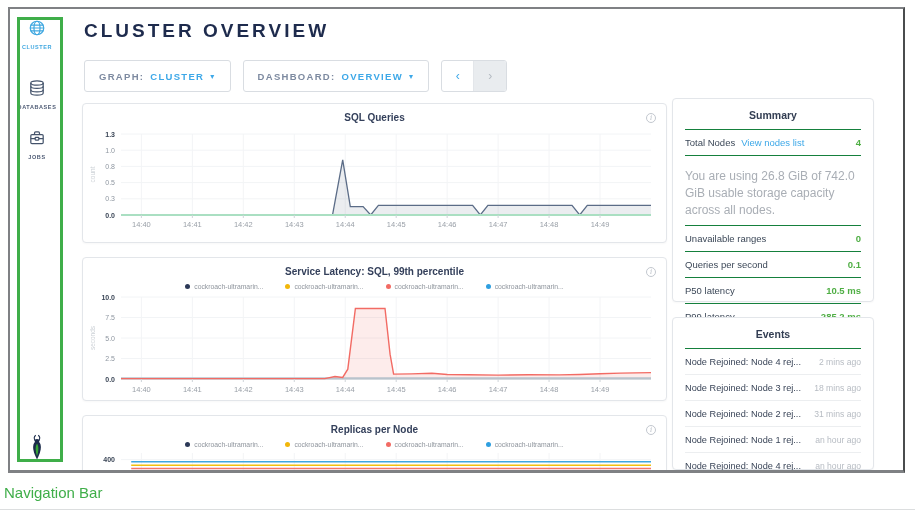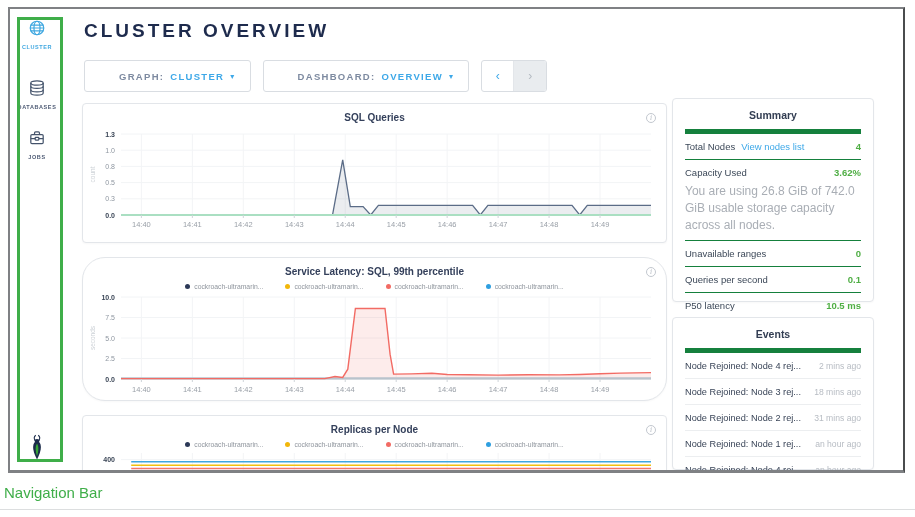--- a/index.html
+++ b/index.html
@@ -25,38 +25,38 @@
 
   
   .main { position:absolute; left:54px; top:0; right:0; bottom:0; background:#fff; }
   .page-title { position:absolute; left:20px; top:11px; font-size:19px; font-weight:bold;
     letter-spacing:3px; color:#1e2b4d; }
 
   .controls { position:absolute; left:20px; top:51px; display:flex; gap:12px; }
   .dd { height:32px; background:#fff; border:1px solid #d9dde2; border-radius:3px;
     display:flex; align-items:center; padding:0 14px; gap:6px; cursor:pointer;
     font-size:9.5px; font-weight:bold; letter-spacing:1.3px; }
-  .dd .dd-label { color:#7d8aa0;margin-left:20px; }
+  .dd .dd-label { color:#7d8aa0; }
   .dd .dd-value { color:#3da8e8; }
   .dd .caret { color:#3da8e8; font-size:8px; }
   .timegrp { height:32px; display:flex; border:1px solid #d9dde2; border-radius:3px;
     overflow:hidden; background:#fff; }
   .timegrp .tbtn { width:32px; display:flex; align-items:center; justify-content:center;
     font-size:12px; color:#3da8e8; cursor:pointer; }
   .timegrp .tbtn.prev { border-right:1px solid #e3e6ea; }
   .timegrp .tlabel { width:104px; display:flex; align-items:center; justify-content:center;
     font-size:9.5px; font-weight:bold; letter-spacing:1.3px; color:#3da8e8; }
   .timegrp .tbtn.next { background:#e9ecef; color:#b3bac1; cursor:default; }
 
   
   .charts-col { position:absolute; left:18px; top:94px; width:585px; }
   .card { position:relative; background:#fff; border:1px solid #e3e6ea; border-radius:4px;
     box-shadow:0 1px 2px rgba(0,0,0,0.03); }
   .chart-card-1 { position:absolute; left:0; top:0;   width:585px; height:140px; }
-  .chart-card-2 { position:absolute; left:0; top:154px; width:585px; height:144px;border-radius:23px; }
+  .chart-card-2 { position:absolute; left:0; top:154px; width:585px; height:144px; }
   .chart-card-3 { position:absolute; left:0; top:312px; width:585px; height:100px; }
   .chart-title { text-align:center; padding-top:8px; font-size:10px; font-weight:bold;
     color:#34405b; }
   .info-i { position:absolute; right:10px; top:9px; width:10px; height:10px;
     border:1px solid #c3c8cf; border-radius:50%; font-size:7px; line-height:8px;
     text-align:center; color:#b6bcc4; font-family:"DejaVu Serif",serif; font-style:italic;
     cursor:pointer; }
   .legend { display:flex; justify-content:center; gap:22px; margin-top:4px; height:10px; }
   .leg-item { display:flex; align-items:center; gap:4px; font-size:6.8px; color:#8f959d; }
   .leg-dot { width:5px; height:5px; border-radius:50%; }
@@ -66,21 +66,21 @@
   .chart-card-3 svg.plot { margin-top:2px; }
   svg.plot text { font-family:"Liberation Sans","DejaVu Sans",sans-serif; }
 
   
   .right-col { position:absolute; left:608px; top:89px; width:202px; }
   .panel { background:#fff; border:1px solid #e3e6ea; border-radius:4px;
     box-shadow:0 1px 2px rgba(0,0,0,0.03); padding:0 12px; }
   .panel-summary { position:absolute; left:0; top:0; width:202px; height:204px; }
   .panel-events  { position:absolute; left:0; top:219px; width:202px; height:153px; }
   .panel-title { text-align:center; font-size:10.5px; font-weight:bold; color:#323d52;
-    padding:10px 0 8px; border-bottom:5px solid #15803d; }
+    padding:10px 0 8px; border-bottom:1px solid #15803d; }
   .s-row { border-bottom:1px solid #15803d; padding:7px 0; }
   .s-row:last-child { border-bottom:none; }
   .s-line { display:flex; align-items:baseline; }
   .s-label { font-size:9.5px; color:#3c4858; white-space:nowrap; }
   .s-link { font-size:9.5px; color:#3da8e8; margin-left:6px; cursor:pointer; white-space:nowrap; }
   .s-value { margin-left:auto; font-size:9.5px; font-weight:bold; color:#4fae44; white-space:nowrap; }
   .s-caption { font-size:12px; color:#a9aeb5; line-height:1.4; margin-top:5px; }
   .e-row { display:flex; align-items:center; border-bottom:1px solid #eceef0; padding:7.5px 0; }
   .e-row:last-child { border-bottom:none; }
   .e-label { font-size:9.2px; color:#3a4558; white-space:nowrap; overflow:hidden; }
@@ -338,24 +338,20 @@
           <div class="panel-title">Summary</div>
           <div id="summary-rows">
               <div class="s-row">
                 <div class="s-line">
                   <span class="s-label">Total Nodes</span>
                   <span class="s-link">View nodes list</span>
                   <span class="s-value">4</span>
                 </div>
               </div>
               <div class="s-row">
-                <div class="s-line">
-                  <span class="s-label">Capacity Used</span>
-                  <span class="s-value">3.62%</span>
-                </div>
                 <div class="s-caption">You are using 26.8 GiB of 742.0 GiB usable storage capacity across all nodes.</div>
               </div>
               <div class="s-row">
                 <div class="s-line">
                   <span class="s-label">Unavailable ranges</span>
                   <span class="s-value">0</span>
                 </div>
               </div>
               <div class="s-row">
                 <div class="s-line">

